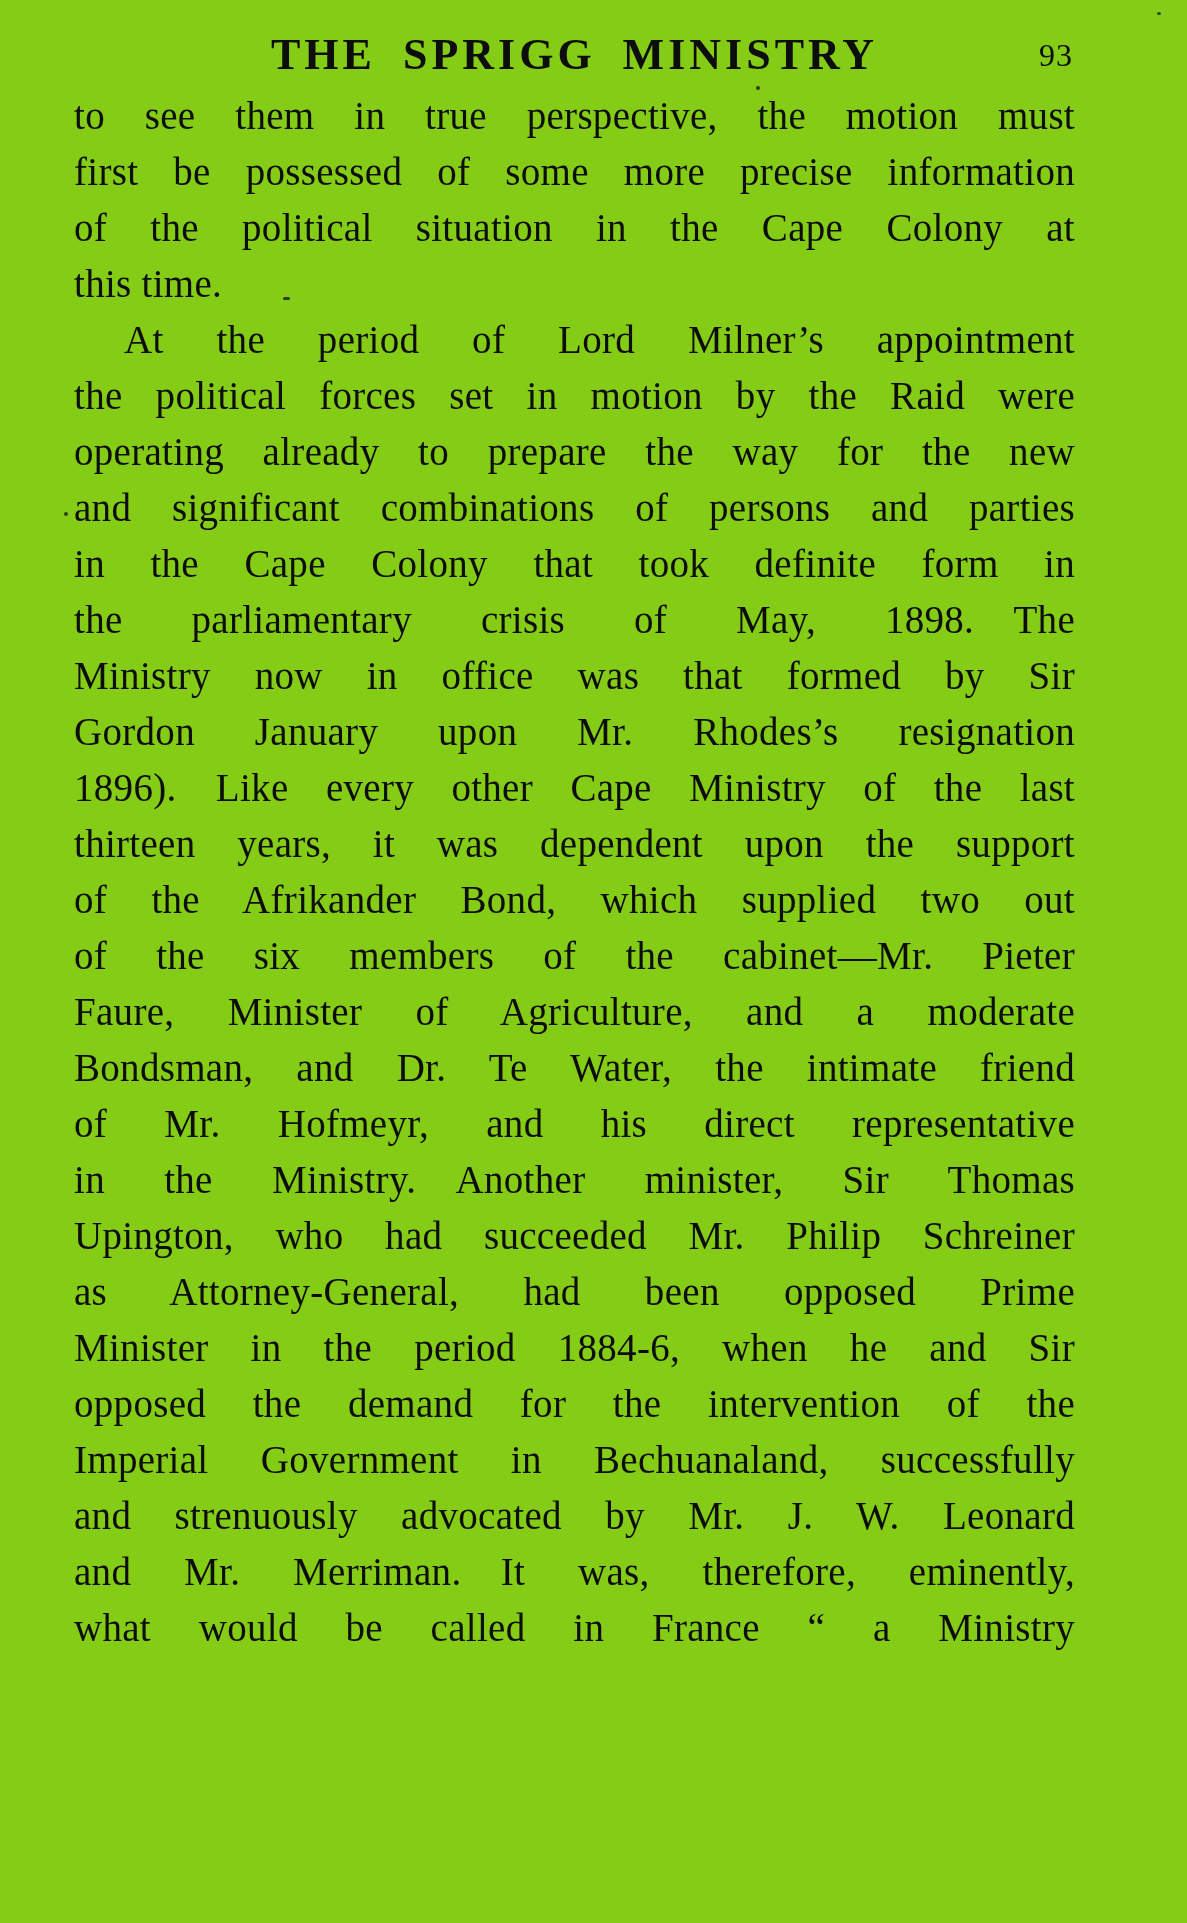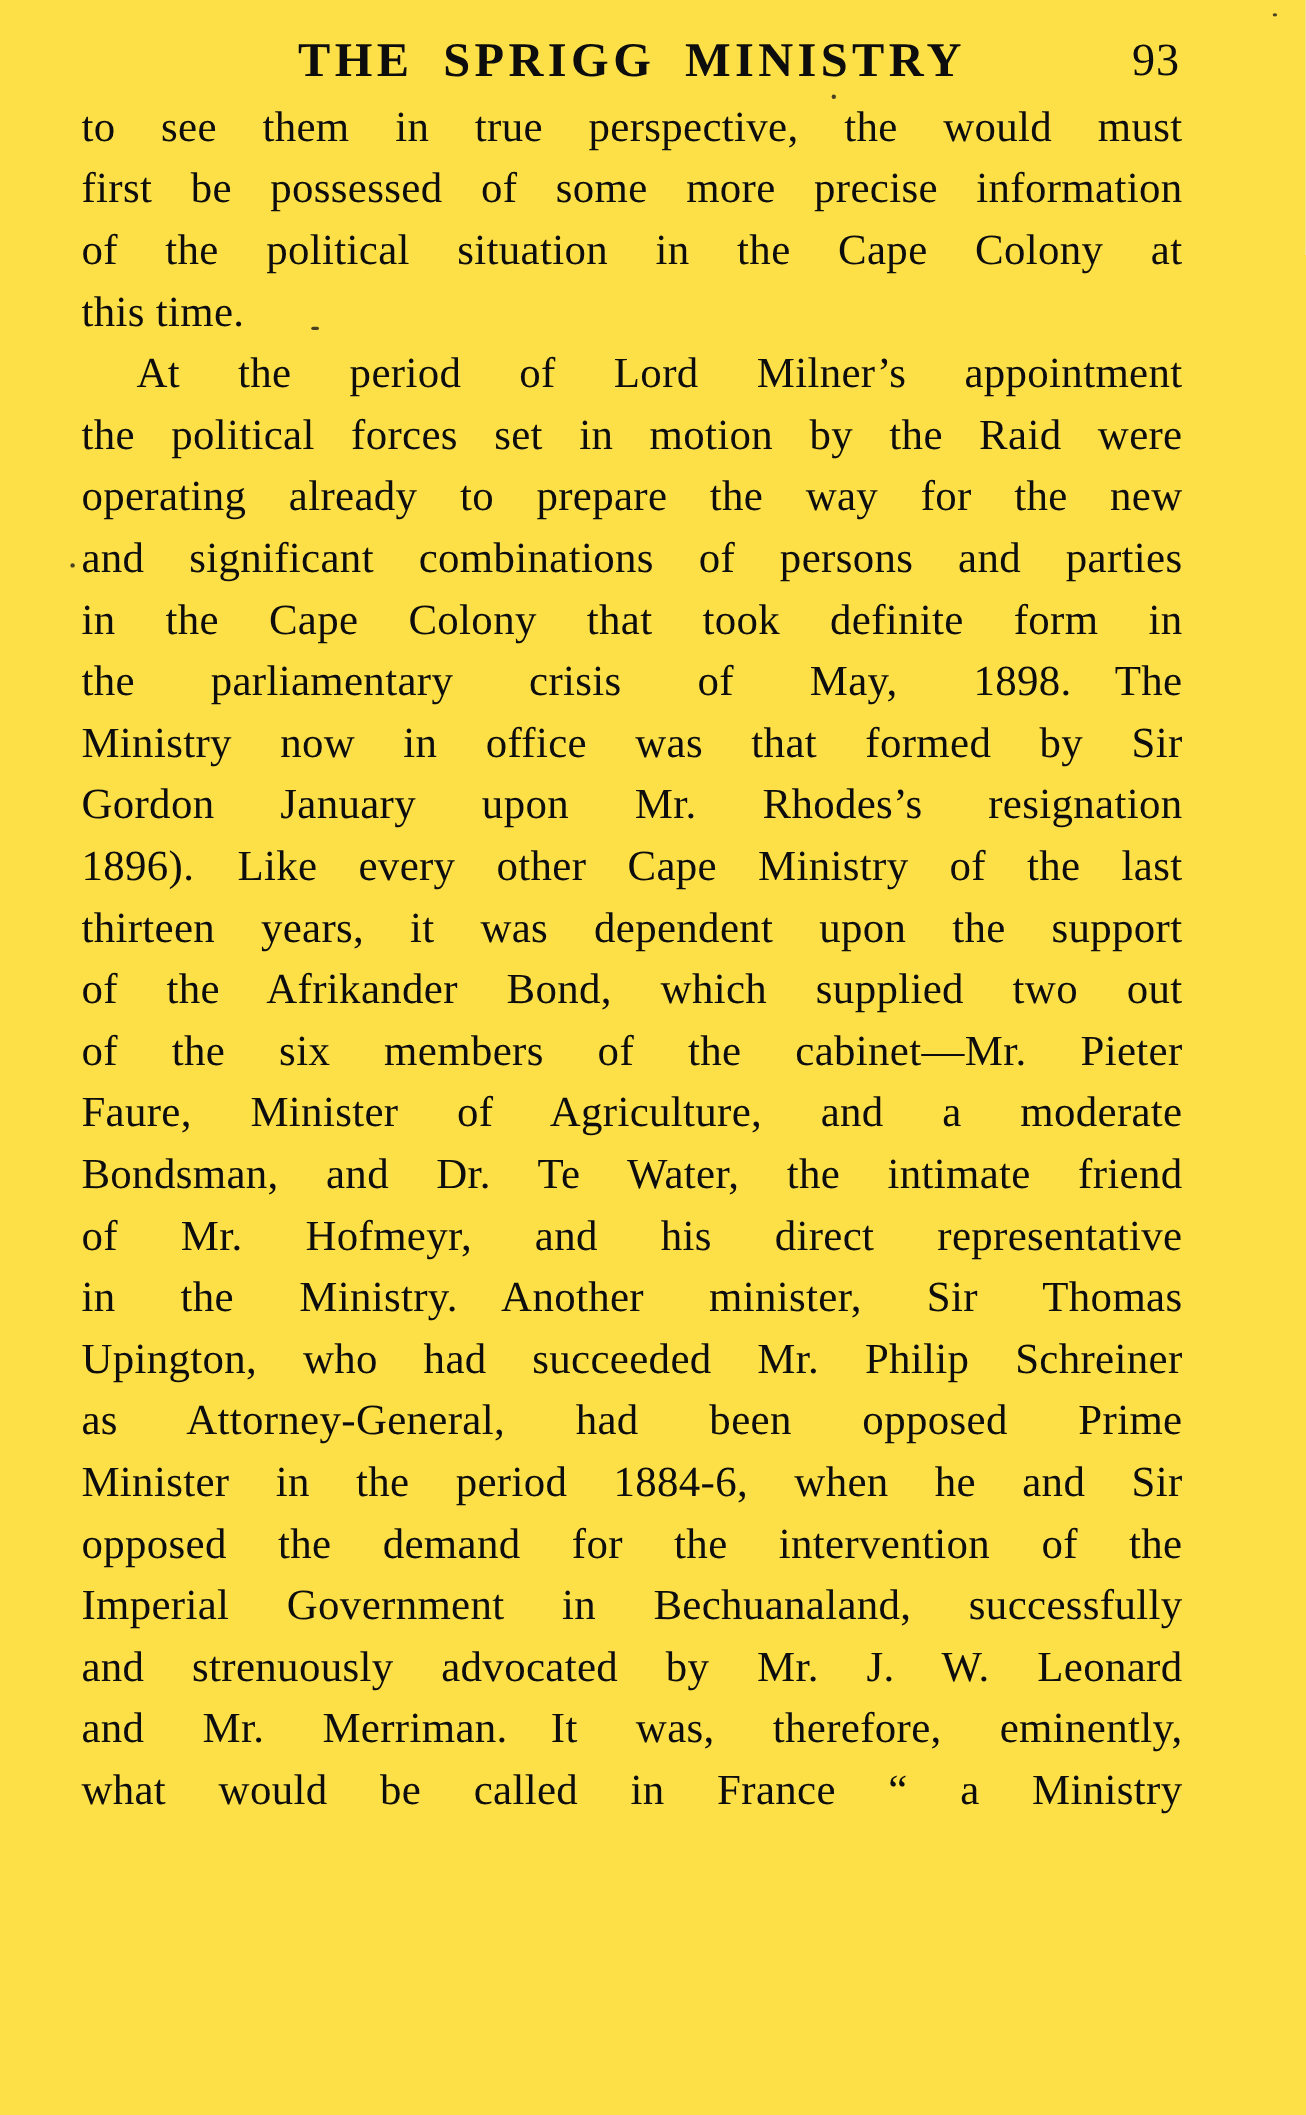--- a/index.html
+++ b/index.html
@@ -4,21 +4,21 @@
 <style>
   html, body {
     margin: 0;
     padding: 0;
     background: #e8e8e8;
   }
   .page {
     position: relative;
     width: 1187px;
     height: 1923px;
-    background: #fde047;
+    background: #84cc16;
     overflow: hidden;
     font-family: "Liberation Serif", "DejaVu Serif", serif;
     color: #0d0d0d;
   }
   .content {
     position: absolute;
     left: 74px;
     top: 0;
     width: 1001px;
   }
@@ -33,21 +33,21 @@
     font-weight: 700;
     letter-spacing: 4px;
     word-spacing: 12px;
     line-height: 50px;
     white-space: nowrap;
   }
   .running-head .page-num {
     position: absolute;
     right: 2px;
     top: 0;
-    font-size: 42px;
+    font-size: 32px;
     line-height: 50px;
     letter-spacing: 1px;
   }
   .text-block {
     margin-top: 8px;
     font-size: 39px;
     line-height: 56px;
     letter-spacing: 0.3px;
   }
   .line {
@@ -76,21 +76,21 @@
 <div class="page">
 
   <div class="content">
 
     <div class="running-head">
       <div class="title">THE SPRIGG MINISTRY</div>
       <div class="page-num">93</div>
     </div>
 
     <div class="text-block">
-        <div class="line">to see them in true perspective, the would must</div>
+        <div class="line">to see them in true perspective, the motion must</div>
         <div class="line">first be possessed of some more precise information</div>
         <div class="line">of the political situation in the Cape Colony at</div>
         <div class="line no-stretch">this time.</div>
         <div class="line indent">At the period of Lord Milner’s appointment</div>
         <div class="line">the political forces set in motion by the Raid were</div>
         <div class="line">operating already to prepare the way for the new</div>
         <div class="line">and significant combinations of persons and parties</div>
         <div class="line">in the Cape Colony that took definite form in</div>
         <div class="line">the parliamentary crisis of May, 1898. The</div>
         <div class="line">Ministry now in office was that formed by Sir</div>

